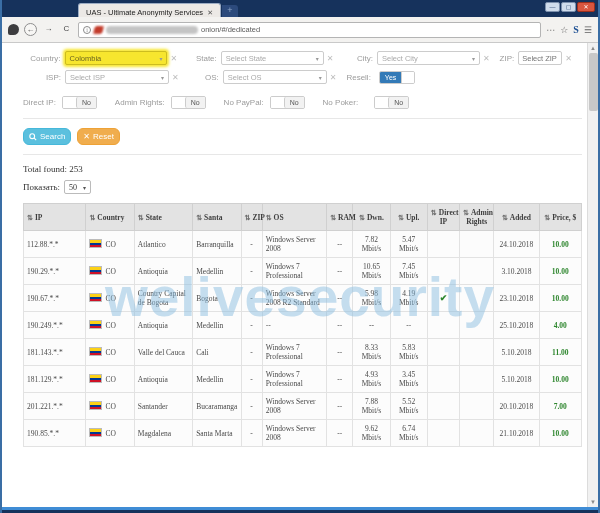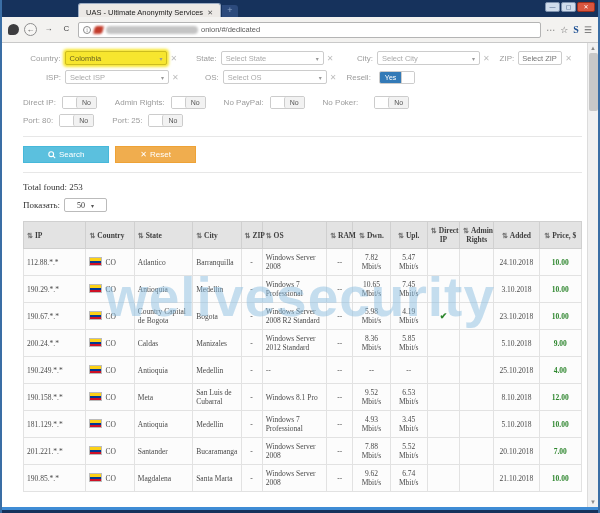--- a/index.html
+++ b/index.html
@@ -63,30 +63,30 @@
   .toggle { display:inline-flex; height:13px; border:1px solid #ccc; border-radius:2px; overflow:hidden;
             font-size:7px; background:#fff; margin-right:18px; }
   .toggle .blank { width:13px; background:#fff; }
   .toggle .off { background:#f2f2f2; border-left:1px solid #ccc; color:#555; padding:0 5px;
                  display:flex; align-items:center; border-radius:2px; }
   .toggle.yes .on { background:#337ab7; color:#fff; padding:0 5px; display:flex; align-items:center; }
   .toggle.yes .blank { border-left:1px solid #ccc; }
 
   .hr { border-top:1px solid #e7e7e7; margin:9px 0; }
   .btn-row { display:flex; gap:6px; margin:4px 0 2px 0; }
-  .btn { border-radius:0; color:#fff; font-size:8px; padding:3px 24px; display:flex; align-items:center; gap:3px; }
+  .btn { border-radius:6px; color:#fff; font-size:8px; padding:3px 5px; display:flex; align-items:center; gap:3px; }
   .btn.search { background:#5bc0de; border:1px solid #46b8da; }
   .btn.reset  { background:#f0ad4e; border:1px solid #eea236; }
 
   
   .serif { font-family:"Liberation Serif",serif; }
   .total { font-size:9px; color:#333; margin:4px 0 6px 0; }
   .show-row { display:flex; align-items:center; gap:4px; font-size:9px; color:#333; margin-bottom:9px;text-align:center; }
   .show-sel { border:1px solid #bbb; border-radius:2px; height:14px; display:flex; align-items:center;
-              gap:6px; padding:0 12px; font-size:8px; color:#333; background:#fff; }
+              gap:6px; padding:0 4px; font-size:8px; color:#333; background:#fff; }
   .show-sel .caret { font-size:6px; color:#555; }
 
   table { border-collapse:collapse; width:100%; table-layout:fixed; font-size:7.5px; color:#4a4a4a; }
   th { background:#e3e3e3; border:1px solid #d0d0d0; font-weight:bold; color:#3e3e3e;
        padding:4px 3px; text-align:left; vertical-align:middle; }
   td { border:1px solid #e2e2e2; padding:4px 3px; vertical-align:middle; background:#fcfcfc; height:27px; }
   .sort-ic { color:#6a6a6a; font-size:7px; margin-right:2px; }
   td.center, th.center { text-align:center; }
   .c-price { color:#2d862d; font-weight:bold; text-align:center; }
   .c-check { color:#2d862d; font-weight:bold; text-align:center; font-size:9px; }
@@ -195,32 +195,20 @@
           <span class="blank"></span>
           <span class="off">No</span>
         </div>
         <span class="f-label" style="margin-right: 16px;">No Poker:</span>
         <div class="toggle">
           <span class="blank"></span>
           <span class="off">No</span>
         </div>
       </div>
 
-    <div class="f-row" style="margin-top:4px" id="port-row">
-        <span class="f-label" style="margin-right: 6px;">Port: 80:</span>
-        <div class="toggle">
-          <span class="blank"></span>
-          <span class="off">No</span>
-        </div>
-        <span class="f-label" style="margin-right: 6px;">Port: 25:</span>
-        <div class="toggle">
-          <span class="blank"></span>
-          <span class="off">No</span>
-        </div>
-      </div>
 
     <div class="hr"></div>
 
     <div class="btn-row">
       <div class="btn search">
         <svg width="8" height="8" viewBox="0 0 10 10">
             <circle cx="4" cy="4" r="3" fill="none" stroke="#fff" stroke-width="1.4"></circle>
             <line x1="6.2" y1="6.2" x2="9" y2="9" stroke="#fff" stroke-width="1.4"></line>
           </svg>
         <span>Search</span>
@@ -257,21 +245,21 @@
           <col style="width:32px">
           <col style="width:34px">
           <col style="width:45px">
         <col style="width:42px">
       </colgroup>
       <thead>
           <tr id="thead-row">
             <th><span class="sort-ic">⇅</span><span>IP</span></th>
             <th><span class="sort-ic">⇅</span><span>Country</span></th>
             <th><span class="sort-ic">⇅</span><span>State</span></th>
-            <th><span class="sort-ic">⇅</span><span>City</span></th>
+            <th><span class="sort-ic">⇅</span><span>Santa</span></th>
             <th class="center"><span class="sort-ic">⇅</span><span>ZIP</span></th>
             <th><span class="sort-ic">⇅</span><span>OS</span></th>
             <th class="center"><span class="sort-ic">⇅</span><span>RAM</span></th>
             <th class="center"><span class="sort-ic">⇅</span><span>Dwn.</span></th>
             <th class="center"><span class="sort-ic">⇅</span><span>Upl.</span></th>
             <th class="center"><span class="sort-ic">⇅</span><span>Direct IP</span></th>
             <th class="center"><span class="sort-ic">⇅</span><span>Admin Rights</span></th>
             <th class="center"><span class="sort-ic">⇅</span><span>Added</span></th>
             <th class="center"><span class="sort-ic">⇅</span><span>Price, $</span></th>
           </tr>
@@ -316,63 +304,48 @@
             <td>Windows Server 2008 R2 Standard</td>
             <td class="center">--</td>
             <td class="center">5.98 Mbit/s</td>
             <td class="center">4.19 Mbit/s</td>
             <td class="c-check">✔</td>
             <td class="center"></td>
             <td class="center">23.10.2018</td>
             <td class="c-price">10.00</td>
           </tr>
           <tr>
-            <td>200.24.*.*</td>
-            <td><span class="flag"></span>CO</td>
-            <td>Caldas</td>
-            <td>Manizales</td>
-            <td class="center">-</td>
-            <td>Windows Server 2012 Standard</td>
-            <td class="center">--</td>
-            <td class="center">8.36 Mbit/s</td>
-            <td class="center">5.85 Mbit/s</td>
-            <td class="c-check"></td>
-            <td class="center"></td>
-            <td class="center">5.10.2018</td>
-            <td class="c-price">9.00</td>
-          </tr>
-          <tr>
             <td>190.249.*.*</td>
             <td><span class="flag"></span>CO</td>
             <td>Antioquia</td>
             <td>Medellin</td>
             <td class="center">-</td>
             <td>--</td>
             <td class="center">--</td>
             <td class="center">--</td>
             <td class="center">--</td>
             <td class="c-check"></td>
             <td class="center"></td>
             <td class="center">25.10.2018</td>
             <td class="c-price">4.00</td>
           </tr>
           <tr>
-            <td>190.158.*.*</td>
-            <td><span class="flag"></span>CO</td>
-            <td>Meta</td>
-            <td>San Luis de Cubarral</td>
-            <td class="center">-</td>
-            <td>Windows 8.1 Pro</td>
-            <td class="center">--</td>
-            <td class="center">9.52 Mbit/s</td>
-            <td class="center">6.53 Mbit/s</td>
-            <td class="c-check"></td>
-            <td class="center"></td>
-            <td class="center">8.10.2018</td>
-            <td class="c-price">12.00</td>
+            <td>181.143.*.*</td>
+            <td><span class="flag"></span>CO</td>
+            <td>Valle del Cauca</td>
+            <td>Cali</td>
+            <td class="center">-</td>
+            <td>Windows 7 Professional</td>
+            <td class="center">--</td>
+            <td class="center">8.33 Mbit/s</td>
+            <td class="center">5.83 Mbit/s</td>
+            <td class="c-check"></td>
+            <td class="center"></td>
+            <td class="center">5.10.2018</td>
+            <td class="c-price">11.00</td>
           </tr>
           <tr>
             <td>181.129.*.*</td>
             <td><span class="flag"></span>CO</td>
             <td>Antioquia</td>
             <td>Medellin</td>
             <td class="center">-</td>
             <td>Windows 7 Professional</td>
             <td class="center">--</td>
             <td class="center">4.93 Mbit/s</td>

